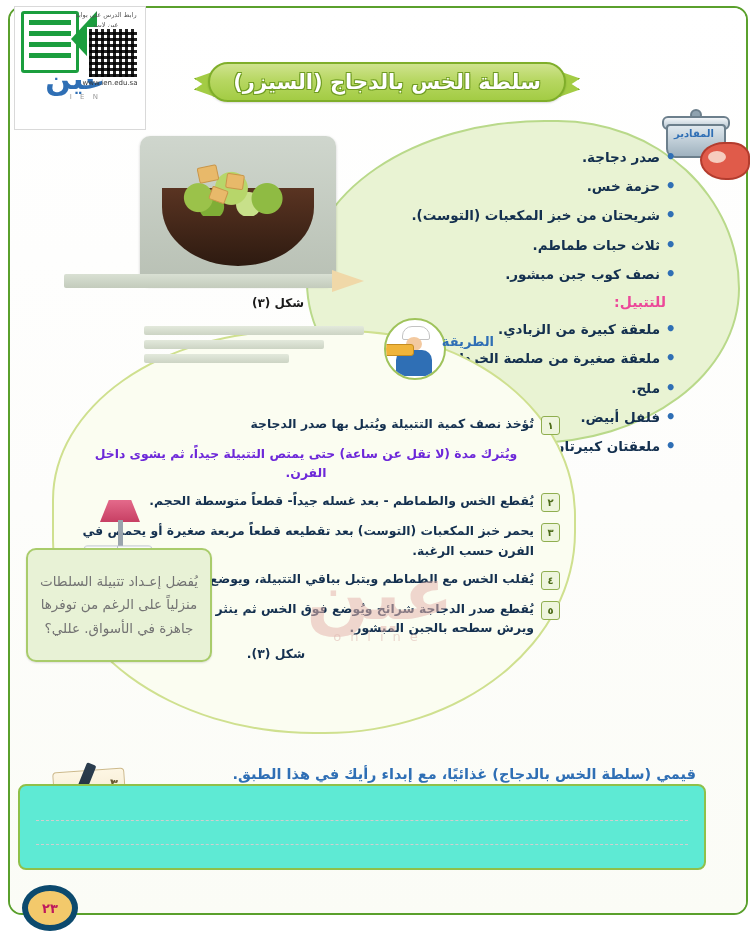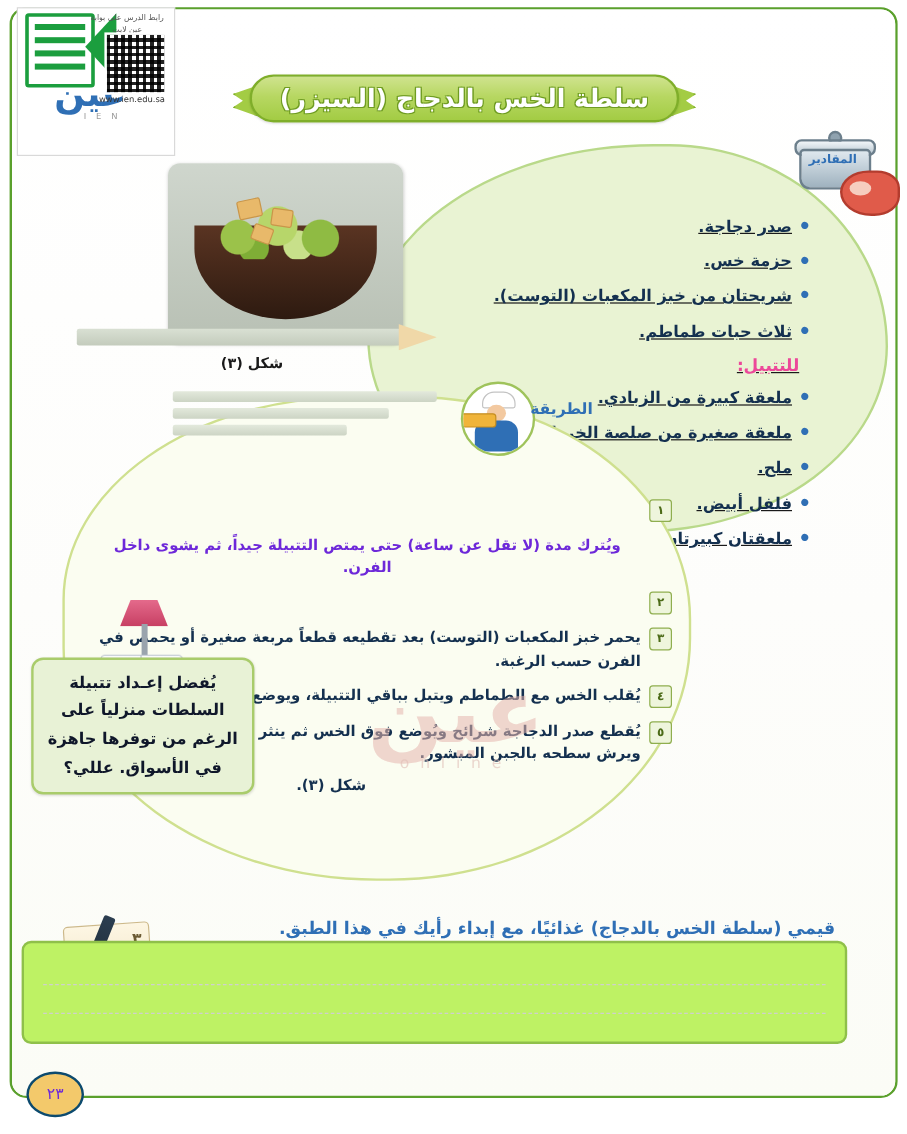--- a/index.html
+++ b/index.html
@@ -123,22 +123,22 @@
     position:absolute;right:6px;top:142px;width:46px;height:34px;
     background:#e05b4a;border:2px solid #b33c2e;
     border-radius:50% 40% 45% 55%;
   }
   .meat-icon::after{
     content:"";position:absolute;left:6px;top:7px;width:18px;height:12px;
     background:#f6cdbf;border-radius:50%;
   }
 
   .ing-list{
-    position:absolute;right:40px;top:164px;width:400px;
-    text-align:right;direction:rtl;text-decoration:underline;
+    position:absolute;right:40px;top:132px;width:400px;
+    text-align:right;direction:rtl;
   }
   .ing-list li{
     list-style:none;font-size:13.5px;color:#14304f;font-weight:bold;
     margin:0 0 11px 0;line-height:1.35;position:relative;padding-right:16px;
   }
   .ing-list li::before{
     content:"•";position:absolute;right:0;top:-2px;color:#2f6fb5;font-size:17px;
   }
   .ing-sub-title{
     font-size:14px;color:#ec4899;font-weight:bold;margin:4px 10px 10px 0;
@@ -164,21 +164,21 @@
       radial-gradient(circle at 45% 40%,#b7d66a 0 16px,transparent 17px),
       radial-gradient(circle at 72% 62%,#8fbb43 0 15px,transparent 16px),
       radial-gradient(circle at 58% 75%,#c8e08a 0 12px,transparent 13px),
       radial-gradient(circle at 30% 80%,#7fae36 0 12px,transparent 13px);
   }
   .crouton{position:absolute;background:#e8b96a;border:1px solid #c9964a;border-radius:2px;}
   .c1{left:58px;top:30px;width:18px;height:14px;transform:rotate(-12deg);}
   .c2{left:86px;top:38px;width:16px;height:13px;transform:rotate(8deg);}
   .c3{left:70px;top:52px;width:15px;height:12px;transform:rotate(20deg);}
   .photo-caption{
-    position:absolute;right:452px;top:296px;width:120px;text-align:left;
+    position:absolute;right:452px;top:296px;width:120px;text-align:right;
     font-size:12px;color:#1a1a1a;font-weight:bold;
   }
 
   
   .pencil{
     position:absolute;right:392px;top:270px;width:300px;height:22px;
   }
   .pencil .body{
     position:absolute;right:30px;top:4px;left:0;height:14px;
     background:linear-gradient(180deg,#d9e0d3,#c3cbbc);border-radius:2px;
@@ -282,21 +282,21 @@
     content:"";position:absolute;left:34px;top:0;width:1px;height:100%;background:#b7c0c9;
   }
 
   .think-box{
     position:absolute;left:26px;top:548px;width:182px;height:110px;
     background:#e8f2d6;border:2px solid #a9cc6b;border-radius:10px;
     box-shadow:0 1px 2px rgba(0,0,0,.12);
     display:flex;align-items:center;justify-content:center;
   }
   .think-txt{
-    font-size:13.5px;font-weight:bold;color:#0f172a;text-align:center;
+    font-size:13.5px;font-weight:normal;color:#737373;text-align:center;
     line-height:1.75;letter-spacing:1px;padding:0 8px;direction:rtl;
   }
 
   
   .wm{
     position:absolute;left:120px;top:560px;width:520px;
     text-align:center;pointer-events:none;
   }
   .wm .big{
     font-size:74px;font-weight:bold;color:#e6b7b0;opacity:.55;line-height:.9;
@@ -323,38 +323,38 @@
     background:linear-gradient(180deg,#2c3e50,#1b2733);
     transform:rotate(22deg);border-radius:2px;
   }
   .pen::after{
     content:"";position:absolute;left:0;bottom:-10px;width:0;height:0;
     border-left:5px solid transparent;border-right:5px solid transparent;
     border-top:12px solid #c9a227;
   }
   .activity-box{
     position:absolute;left:18px;top:784px;right:50px;height:82px;
-    background:#bef264;border:2px solid #8fc04a;border-radius:8px;
+    background:#5eead4;border:2px solid #8fc04a;border-radius:8px;
   }
   .activity-q{
     position:absolute;right:8px;top:-20px;width:560px;text-align:right;
     font-size:14.5px;font-weight:bold;color:#2f6fb5;direction:rtl;
   }
   .rule{
     position:absolute;left:16px;right:16px;height:0;
     border-top:1px dashed #cfcfcf;
   }
   .r1{top:34px;} .r2{top:58px;}
 
   
   .page-num{
     position:absolute;left:22px;bottom:14px;width:44px;height:34px;
-    background:#f3c96b;border:2px solid #0c4a6e;border-radius:50%;
+    background:#f3c96b;border:6px solid #0c4a6e;border-radius:50%;
     display:flex;align-items:center;justify-content:center;
-    font-size:13px;font-weight:normal;color:#6d28d9;
+    font-size:13px;font-weight:bold;color:#be185d;
   }
 </style>
 </head>
 <body>
 
 <div class="page">
   <div class="page-border"></div>
   <div class="inner-tint"></div>
 
   <div class="logo-block">
@@ -387,20 +387,21 @@
     <div class="pot-body"></div>
     <div class="pot-label">المقادير</div>
   </div>
   <div class="meat-icon"></div>
 
   <ul class="ing-list">
     <li>صدر دجاجة.</li>
     <li>حزمة خس.</li>
     <li>شريحتان من خبز المكعبات (التوست).</li>
     <li>ثلاث حبات طماطم.</li>
+    <li>نصف كوب جبن مبشور.</li>
     <div class="ing-sub-title">للتتبيل:</div>
     <li>ملعقة كبيرة من الزبادي.</li>
     <li>ملعقة صغيرة من صلصة الخردل (ماسترد).</li>
     <li>ملح.</li>
     <li>فلفل أبيض.</li>
     <li>ملعقتان كبيرتان من عصير الليمون.</li>
   </ul>
 
   <div class="photo">
     <div class="bowl"></div>
@@ -428,25 +429,27 @@
       <div class="chef-face"></div>
       <div class="chef-body"></div>
       <div class="pan"></div>
     </div>
     <div class="method-label">الطريقة</div>
   </div>
 
   <div class="steps">
     <div class="step">
       <div class="step-num">١</div>
+      <div class="step-txt">تُؤخذ نصف كمية التتبيلة ويُتبل بها صدر الدجاجة</div>
     </div>
     <div class="step-cont">ويُترك مدة (لا تقل عن ساعة) حتى يمتص التتبيلة جيداً، ثم يشوى داخل الفرن.</div>
 
     <div class="step">
       <div class="step-num">٢</div>
+      <div class="step-txt">يُقطع الخس والطماطم - بعد غسله جيداً- قطعاً متوسطة الحجم.</div>
     </div>
     <div class="step">
       <div class="step-num">٣</div>
       <div class="step-txt">يحمر خبز المكعبات (التوست) بعد تقطيعه قطعاً مربعة صغيرة أو يحمص في الفرن حسب الرغبة.</div>
     </div>
     <div class="step">
       <div class="step-num">٤</div>
       <div class="step-txt">يُقلب الخس مع الطماطم ويتبل بباقي التتبيلة، ويوضع في طبق التقديم.</div>
     </div>
     <div class="step">

